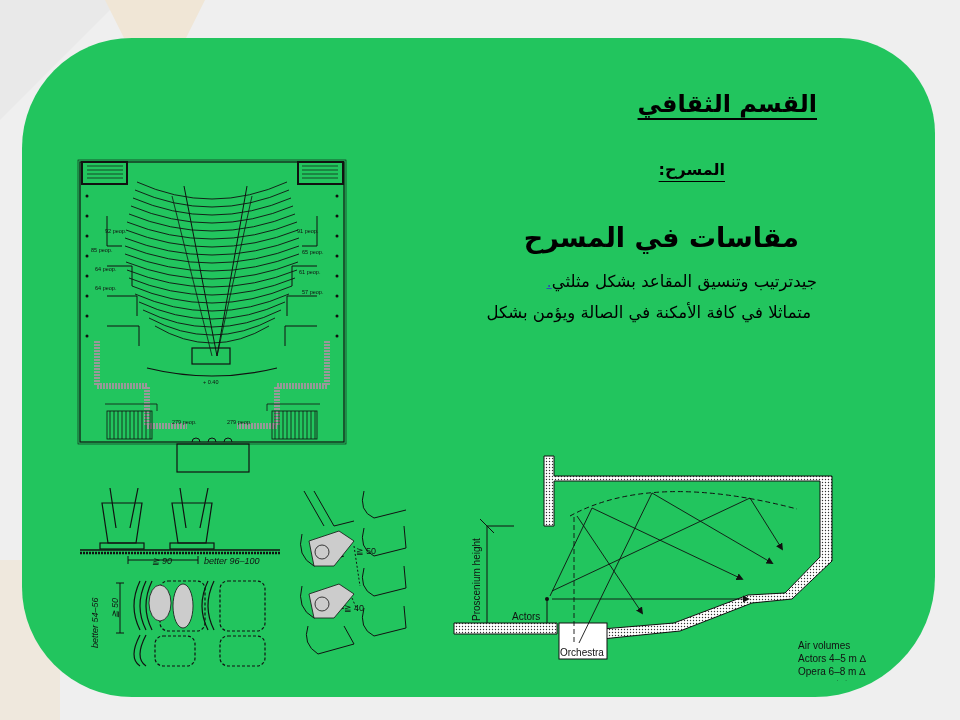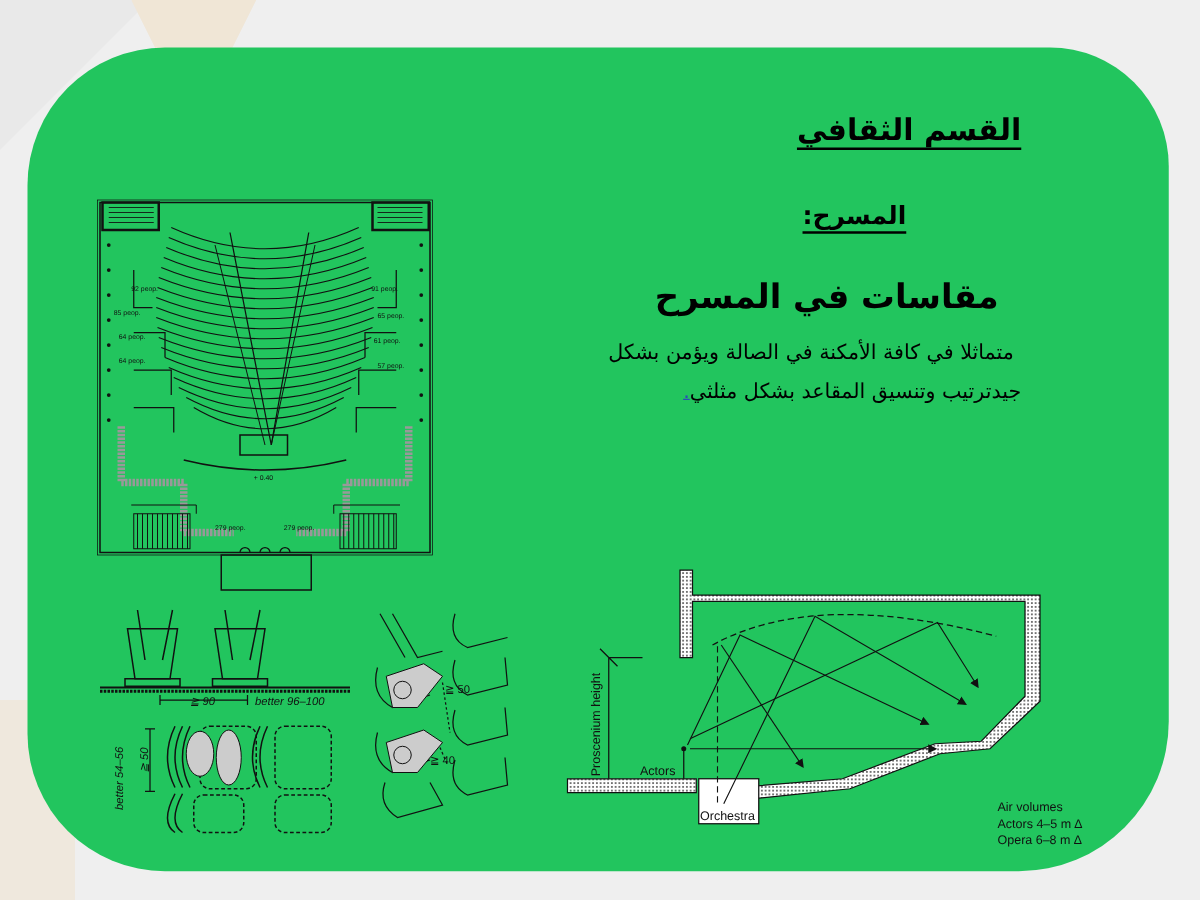--- a/index.html
+++ b/index.html
@@ -36,21 +36,21 @@
       font-family: "DejaVu Sans", sans-serif;
     }
     .title-main {
       position: absolute; right: 0; top: 52px;
       font-size: 24px; font-weight: bold;
       text-decoration: underline; text-underline-offset: 6px;
       white-space: nowrap;
     }
     .title-sub {
       position: absolute; right: 92px; top: 122px;
-      font-size: 20px; font-weight: bold;
+      font-size: 16px; font-weight: bold;
       text-decoration: underline; text-underline-offset: 6px;
       white-space: nowrap;
     }
     .title-section {
       position: absolute; right: 18px; top: 184px;
       font-size: 27px; font-weight: bold;
       white-space: nowrap;
     }
     .para {
       position: absolute; right: 0; top: 228px;
@@ -73,22 +73,22 @@
 <div class="bg-shape bg-tan"></div>
 <div class="bg-shape bg-tan2"></div>
 
 <div class="slide">
 
   <div class="text-block">
     <div class="title-main">القسم الثقافي</div>
     <div class="title-sub">المسرح:</div>
     <div class="title-section">مقاسات في المسرح</div>
     <div class="para">
+      <span class="line"><span>جيدترتيب وتنسيق المقاعد بشكل مثلثي</span><span class="end-mark">.</span></span>
       <span class="line line3">متماثلا في كافة الأمكنة في الصالة ويؤمن بشكل</span>
-      <span class="line"><span>جيدترتيب وتنسيق المقاعد بشكل مثلثي</span><span class="end-mark">.</span></span>
     </div>
   </div>
 
   <div class="fig" style="left:55px; top:118px;">
     <svg width="282" height="318" viewBox="0 0 282 318">
       <g fill="none" stroke="#111" stroke-width="1.2">
 
         <rect x="3" y="6" width="264" height="280"></rect>
         <rect x="1" y="4" width="268" height="284" stroke-width="0.6"></rect>
 

